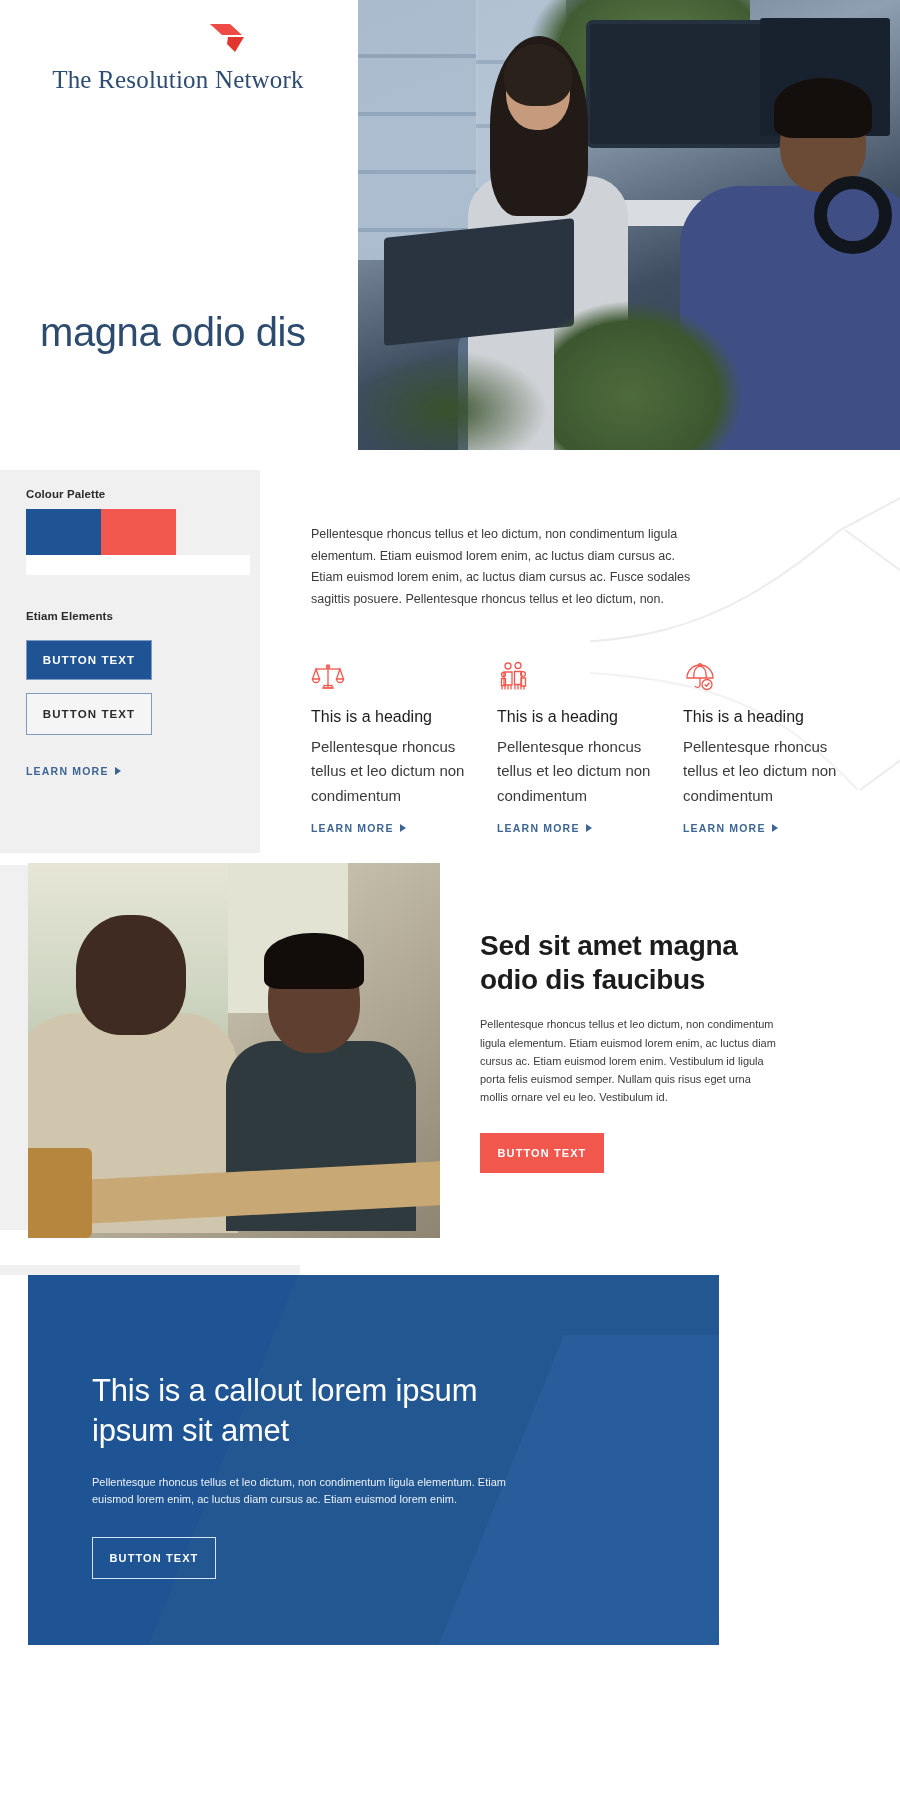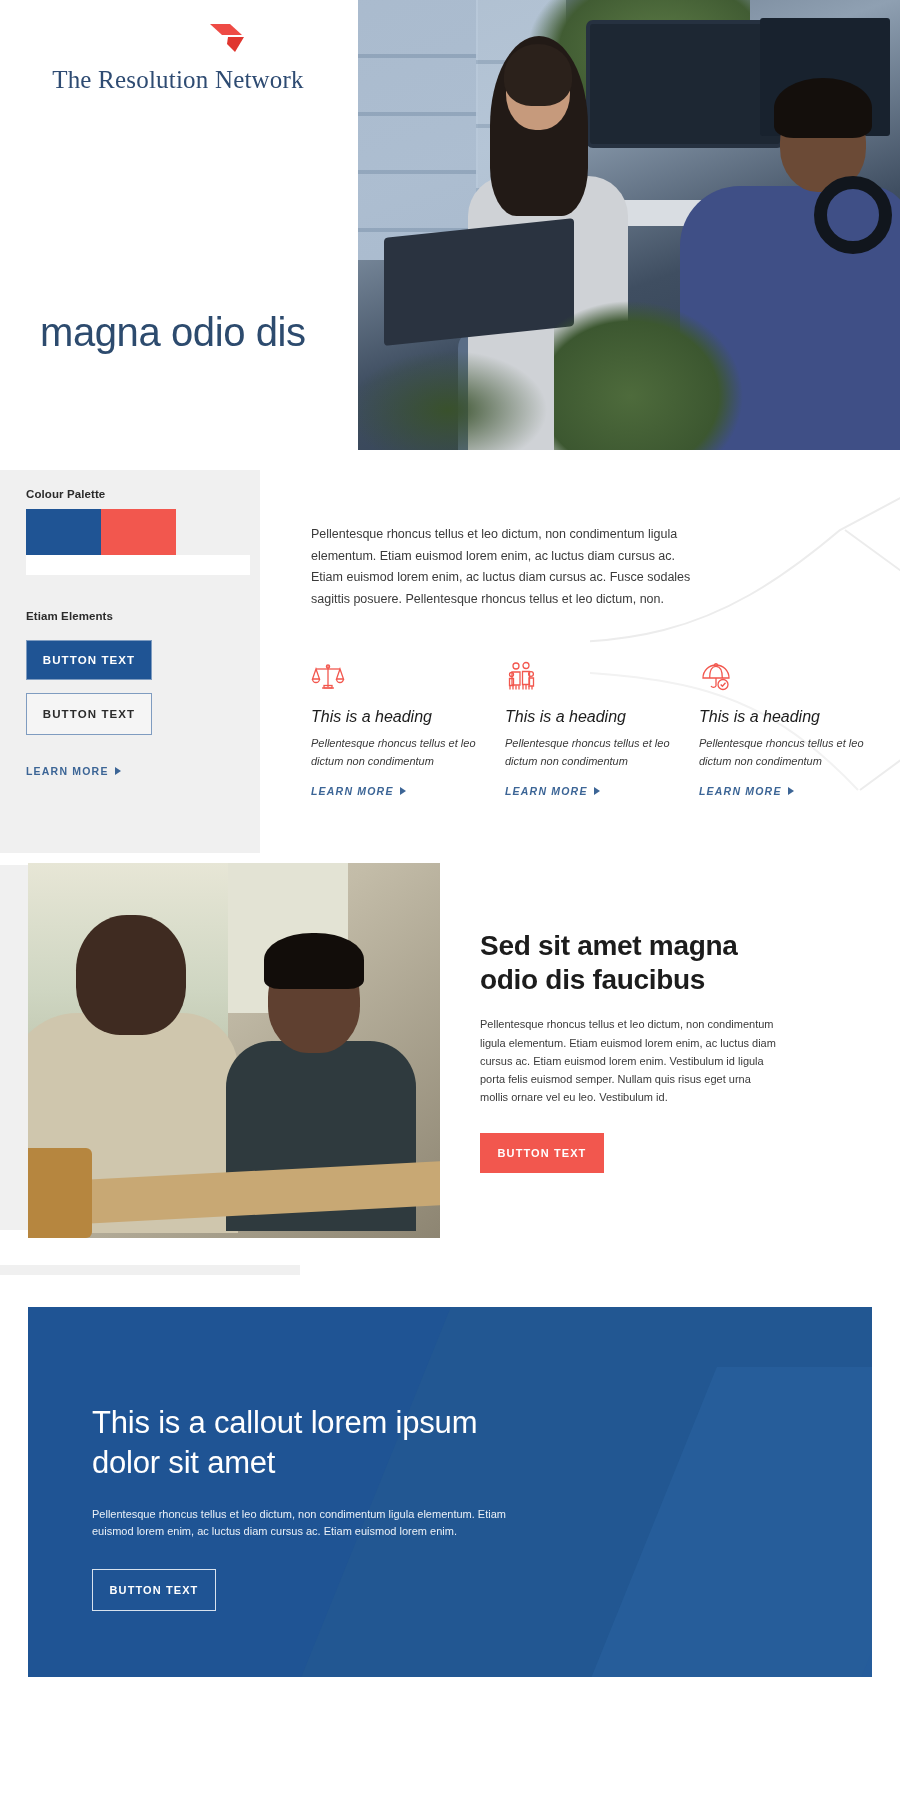--- a/index.html
+++ b/index.html
@@ -141,28 +141,28 @@
 
   .mid-body { position:absolute; left:260px; top:0; right:0; height:383px; overflow:hidden; }
   .chev-watermark {
     position:absolute; left:330px; top:20px; width:560px; height:360px;
     opacity:1; pointer-events:none;
   }
   .mid-para {
     position:absolute; left:51px; top:54px; width:380px;
     font-size:12.5px; line-height:1.72; color:#3a3a3a;
   }
-  .features { position:absolute; left:51px; top:190px; display:flex; gap:24px;font-style:italic; }
+  .features { position:absolute; left:51px; top:190px; display:flex; gap:16px; }
   .feature { width:170px; }
   .feature .ficon { height:42px; color:#f2574e; }
   .feature h3 {
     font-size:16px; font-weight:400; color:#1c1c1c; margin-top:6px; white-space:nowrap;
   }
   .feature p {
-    font-size:11px; line-height:1.62; color:#3a3a3a; margin-top:9px; width:168px;
+    font-size:15px; line-height:1.62; color:#3a3a3a; margin-top:9px; width:168px;
   }
   .feature .learn { margin-top:14px; }
 
   
   .split { position:relative; width:900px; height:400px; background:#fff; }
   .split-bg-left { position:absolute; left:0; top:0; width:300px; height:365px; background:#f0f0f0; }
   .split-card {
     position:absolute; left:28px; top:-2px; width:844px; height:375px;
     background:#fff; display:flex; box-shadow:0 0 0 0 transparent;
   }
@@ -216,22 +216,22 @@
   .btn-red {
     margin-top:26px; width:124px; height:40px; background:#f2574e; color:#fff;
     font-size:11px; font-weight:bold; letter-spacing:1.1px;
     display:flex; align-items:center; justify-content:center;
   }
 
   
   .callout-zone { position:relative; width:900px; height:535px; background:#fff; }
   .callout-left-bg { position:absolute; left:0; top:0; width:300px; height:10px; background:#f0f0f0; }
   .callout {
-    position:absolute; left:28px; top:10px; width:844px; height:370px;
-    background:#1f5494; overflow:hidden;margin-top:32px;
+    position:absolute; left:28px; top:10px; width:691px; height:370px;
+    background:#1f5494; overflow:hidden;
   }
   .callout .diag1 {
     position:absolute; right:-60px; top:-40px; width:560px; height:470px;
     background:#24598f; transform: skewX(-22deg); opacity:.55;
   }
   .callout .diag2 {
     position:absolute; right:-180px; top:60px; width:420px; height:420px;
     background:#2c67a3; transform: skewX(-22deg); opacity:.45;
   }
   .callout-inner { position:relative; padding:96px 0 0 64px; }
@@ -424,21 +424,21 @@
   </section>
 
   <section class="callout-zone">
     <div class="callout-left-bg"></div>
     <div class="callout">
       <div class="diag1"></div>
       <div class="diag2"></div>
       <div class="callout-inner">
         <h2>
           <span>This is a callout lorem ipsum</span><br>
-          <span>dolor sit amet</span>
+          <span>ipsum sit amet</span>
         </h2>
         <p>Pellentesque rhoncus tellus et leo dictum, non condimentum ligula elementum. Etiam euismod lorem enim, ac luctus diam cursus ac.  Etiam euismod lorem enim.</p>
         <div class="btn-ghost">BUTTON TEXT</div>
       </div>
     </div>
   </section>
 
 </div>
 
 </body></html>

